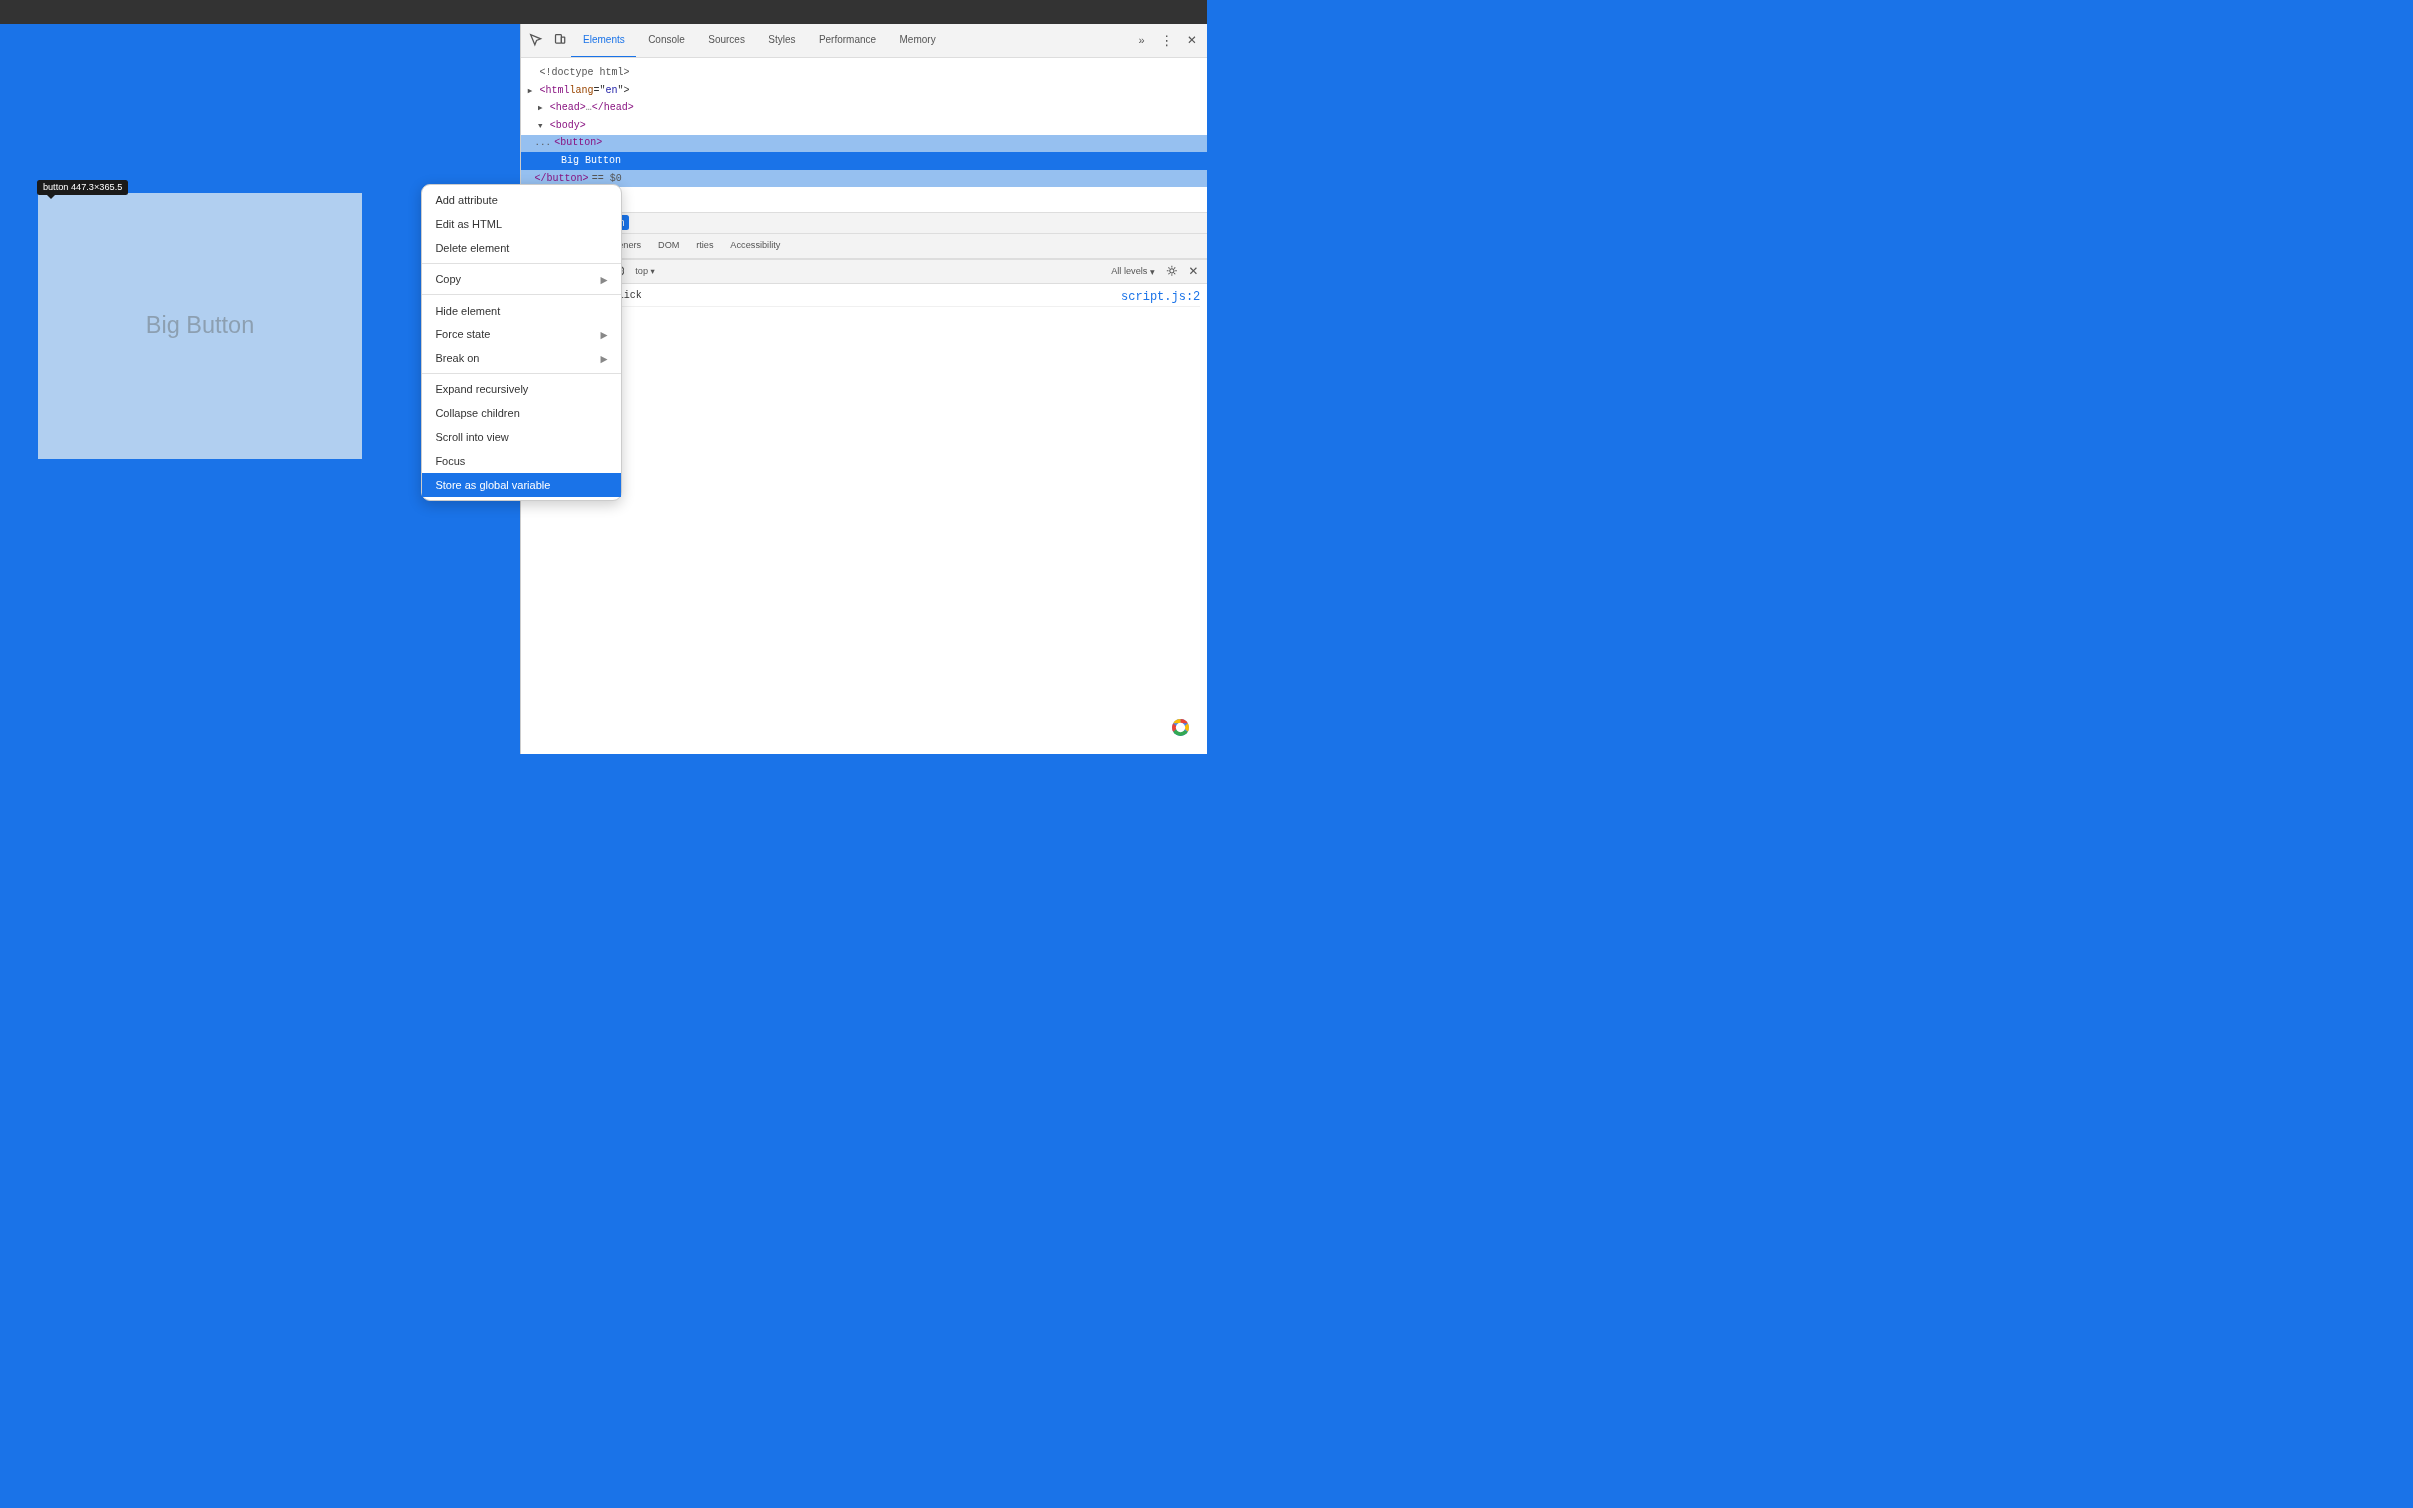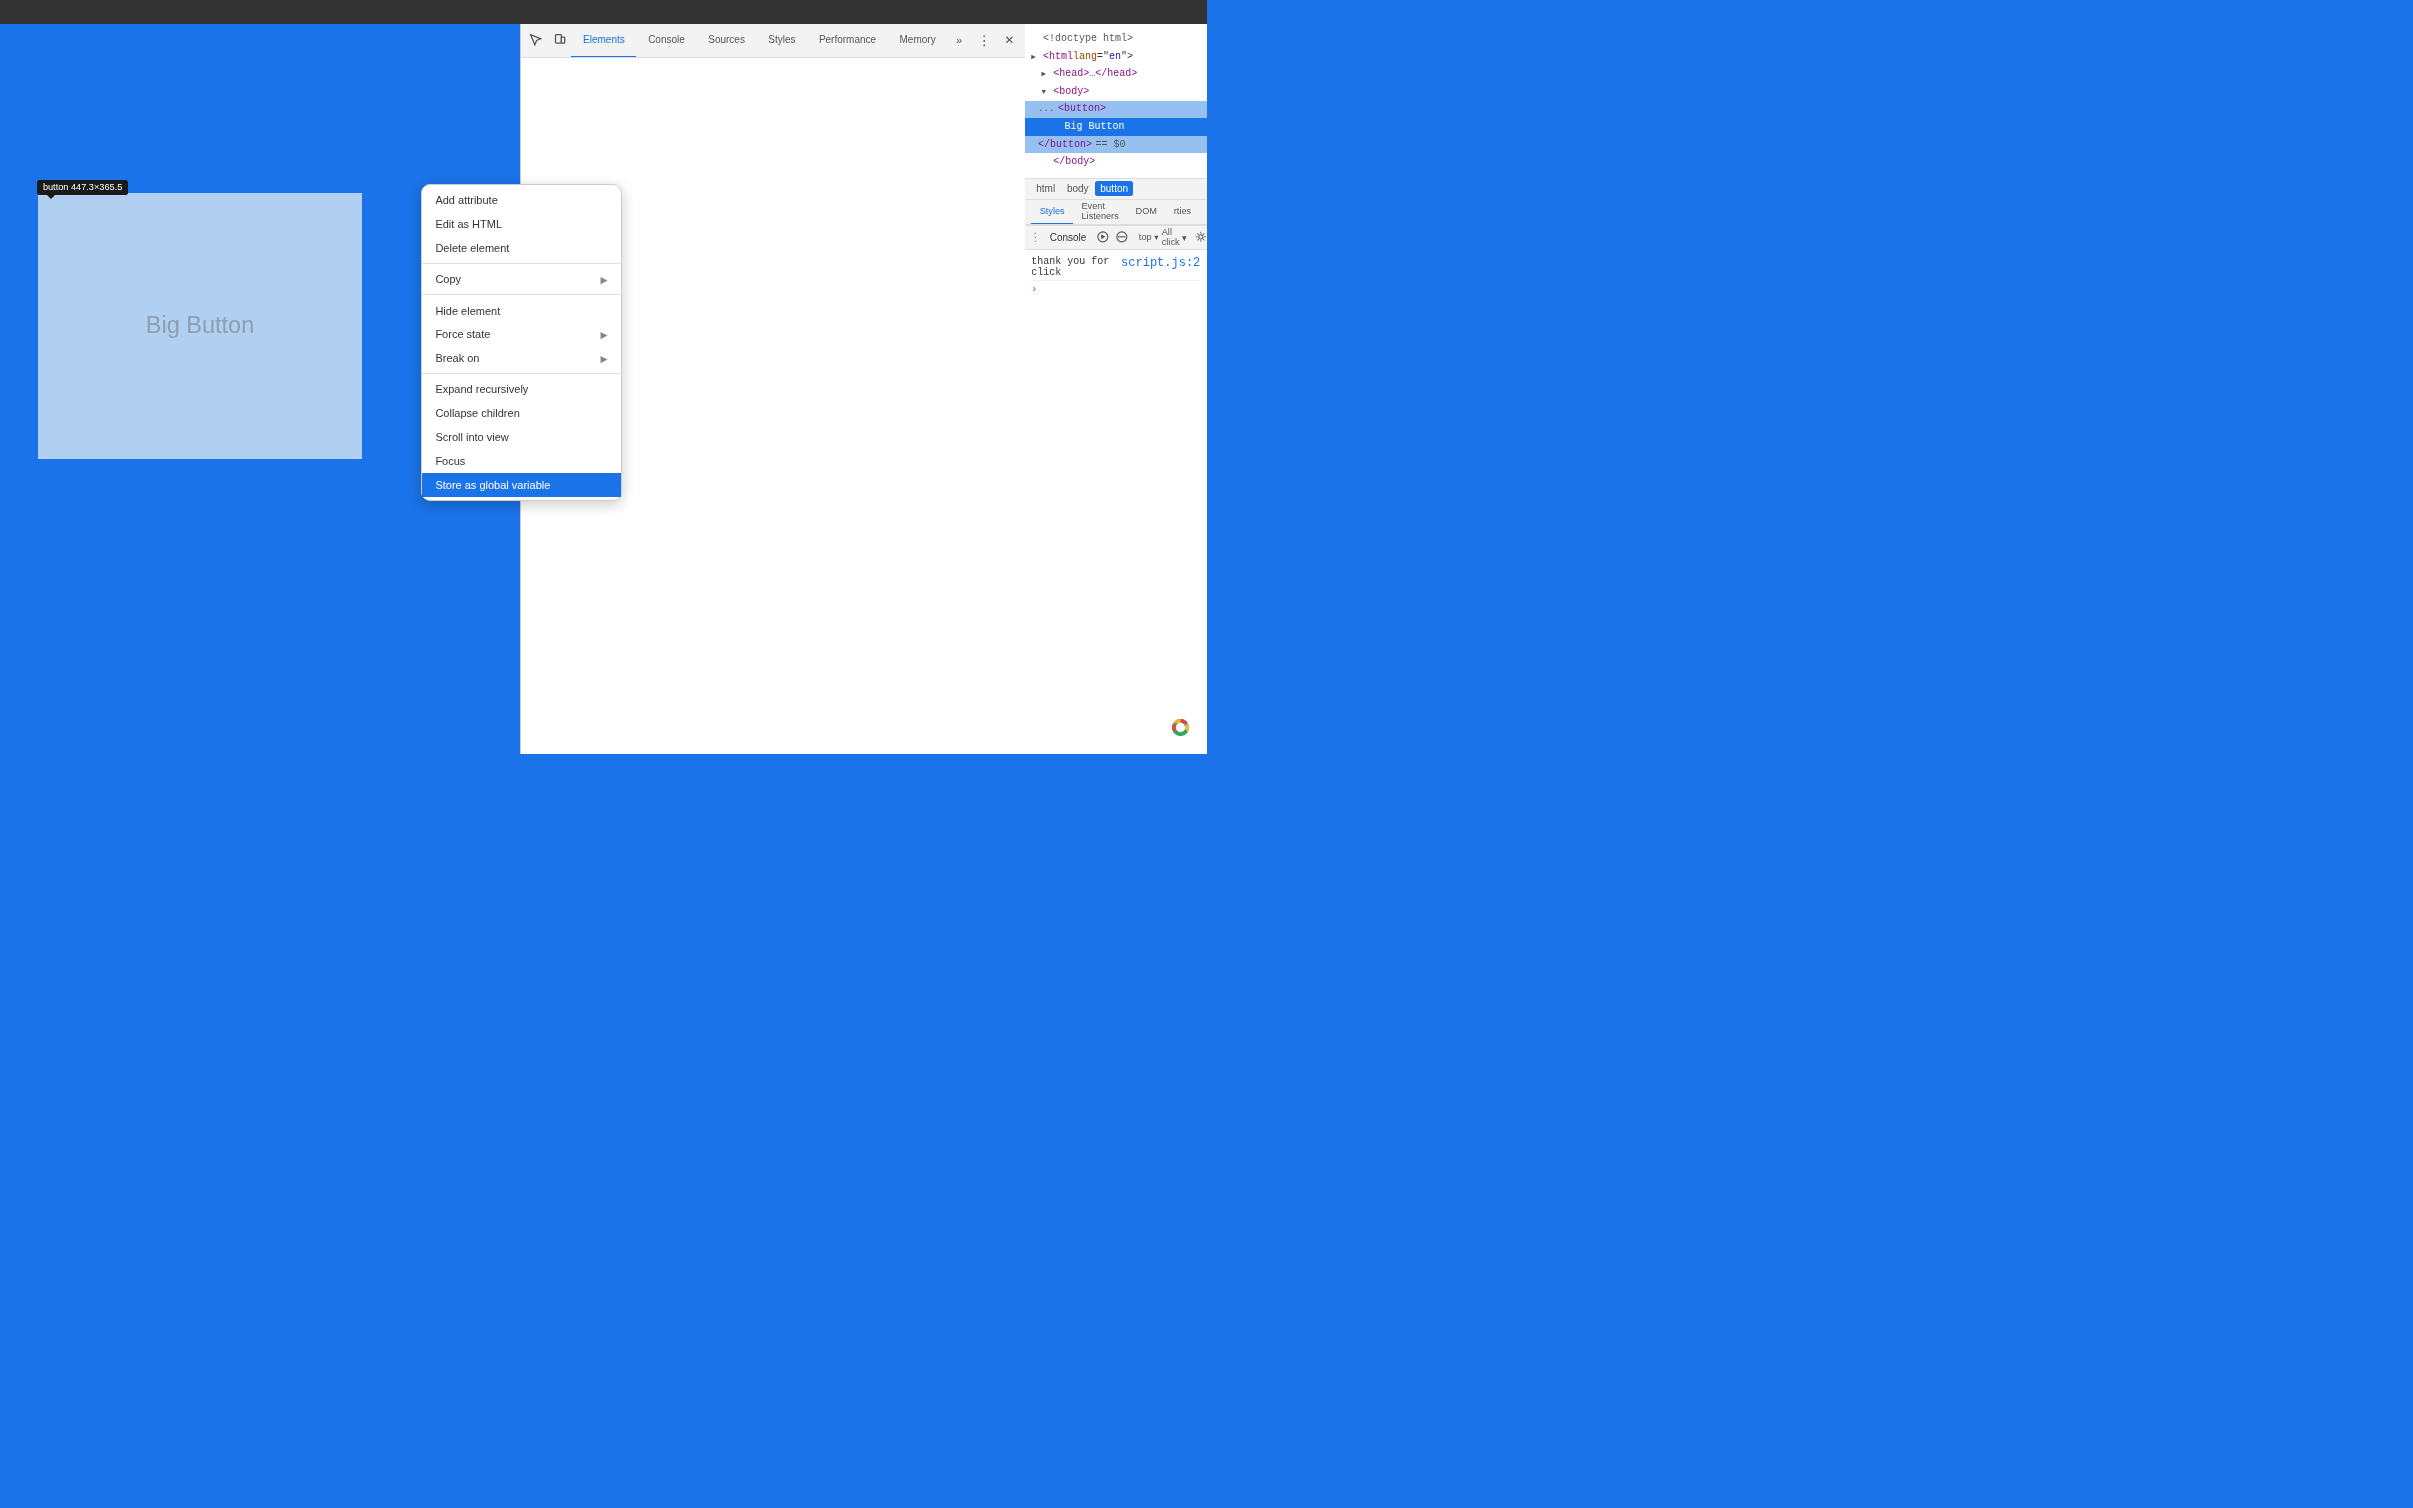--- a/index.html
+++ b/index.html
@@ -91,21 +91,21 @@
     
     .devtools-panel {
       position: absolute;
       top: 0;
       right: 0;
       width: 687px;
       bottom: 0;
       background: #fff;
       border-left: 0.8px solid #ccc;
       display: flex;
-      flex-direction: row;
+      flex-direction: column;
       justify-content: flex-end;
     }
 
     
     .devtools-toolbar {
       height: 34px;
       background: #f3f3f3;
       border-bottom: 0.8px solid #ddd;
       display: flex;
       align-items: center;
@@ -550,21 +550,21 @@
               </svg>
             </button>
           </div>
 
           <div style="display:flex; align-items:center; gap:2.5px; margin-left:5px;">
             <span style="font-size:9.2px; color:#555;">top</span>
             <span style="font-size:8.4px; color:#555;">▾</span>
           </div>
 
           <div style="margin-left: auto; display:flex; align-items:center; gap:2.5px; font-size:9.2px; color:#555;">
-            <span>All click</span>
+            <span>All levels</span>
             <span>▾</span>
           </div>
 
           <button class="console-icon-btn" style="margin-left:5px;">
             <svg width="11.7" height="11.7" viewBox="0 0 14 14" fill="none">
               <circle cx="7" cy="7" r="2.5" stroke="#555" stroke-width="1.2"></circle>
               <path d="M7 1v2M7 11v2M1 7h2M11 7h2M2.9 2.9l1.4 1.4M9.7 9.7l1.4 1.4M2.9 11.1l1.4-1.4M9.7 4.3l1.4-1.4" stroke="#555" stroke-width="1.2"></path>
             </svg>
           </button>
 

